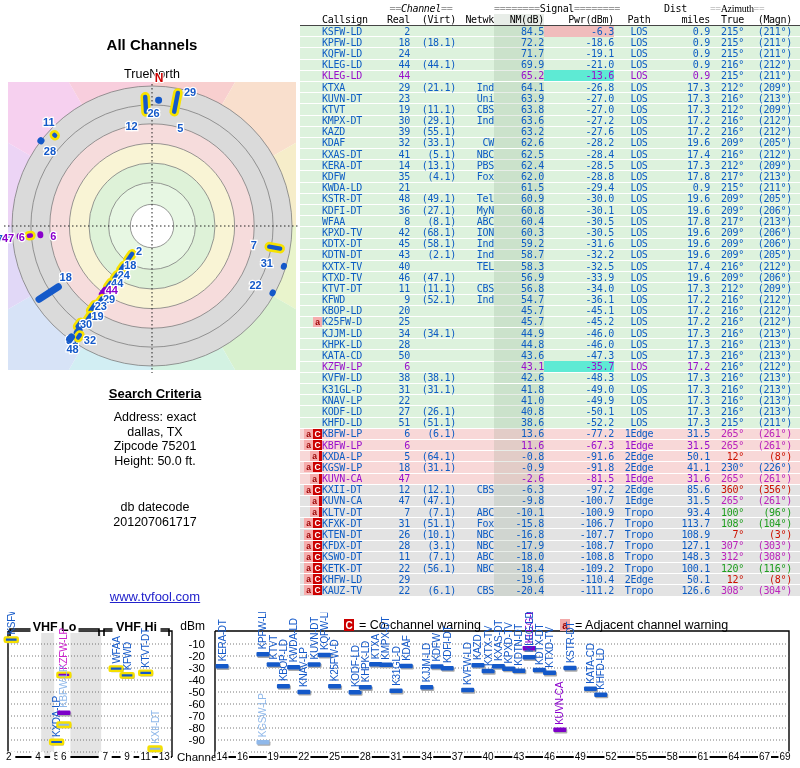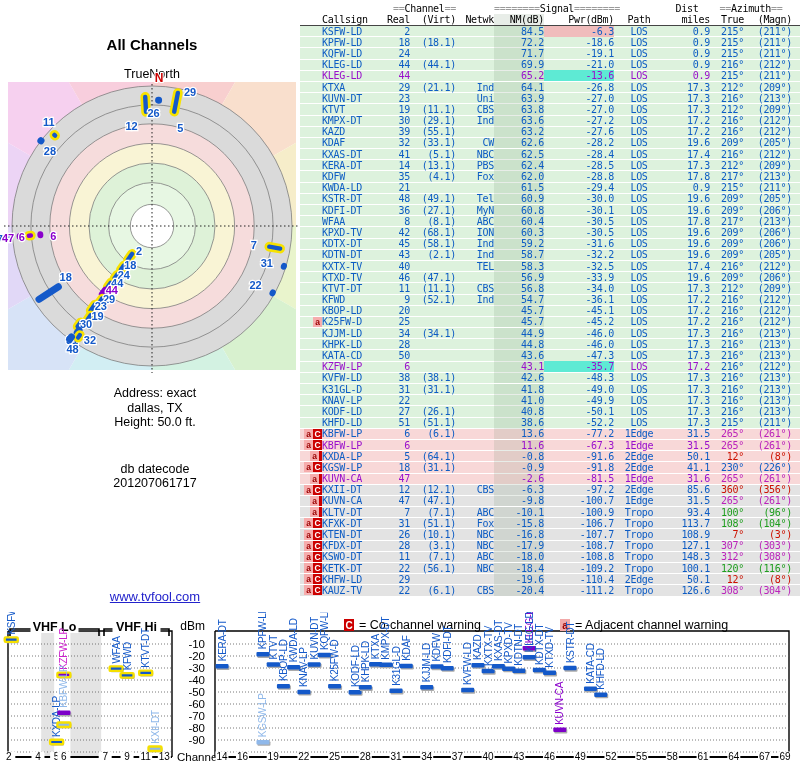--- a/index.html
+++ b/index.html
@@ -172,42 +172,44 @@
           <rect x="-3.5" y="-5" width="7" height="10" rx="3.4" fill="#1459c9"></rect>
         </g>
         <text x="72.53296403226324" y="325.1297554203677" font-size="11" font-weight="600" fill="#1459c9" text-anchor="middle" paint-order="stroke" stroke="#fff" stroke-width="2.5">48</text>
         <text x="152" y="22" font-size="15" font-weight="bold" fill="#000" text-anchor="middle">All Channels</text>
         <text x="152" y="50" font-size="12.5" fill="#000" text-anchor="middle">TrueNorth</text>
         <text x="159" y="54" font-size="12" font-weight="bold" fill="#cc0000" text-anchor="middle" paint-order="stroke" stroke="#fff" stroke-width="2">N</text>
       </svg>
   </div>
 
   <div id="criteria">
+    <div class="crit-head">Search Criteria</div>
     <div id="crit-lines">
         <div class="crit-line">Address: exact</div>
         <div class="crit-line">dallas, TX</div>
+        <div class="crit-line">Zipcode 75201</div>
         <div class="crit-line">Height: 50.0 ft.</div>
       </div>
     <div class="crit-line crit-db">db datecode</div>
     <div class="crit-line">201207061717</div>
   </div>
 
   <div id="site-link-wrap">
     <span id="site-link">www.tvfool.com</span>
   </div>
 
   <div id="report-table">
       <div class="hrow">
         <span class="" style="width: 86px;"></span>
-        <span class="" style="width: 70px; text-align: right;"><span class="geq">==</span><span class="">Channel</span><span class="geq">==</span></span>
+        <span class="" style="width: 70px; text-align: center; font-style: italic;"><span class="geq">==</span><span class="">Channel</span><span class="geq">==</span></span>
         <span class="" style="width: 38px;"></span>
         <span class="" style="width: 120px; text-align: right;"><span class="geq">========</span><span class="">Signal</span><span class="geq">========</span></span>
         <span class="" style="width: 50px;"></span>
-        <span class="" style="width: 46px; text-align: center;">Dist</span>
-        <span class="" style="width: 82px; text-align: center;"><span class="geq">==</span><span class="">Azimuth</span><span class="geq">==</span></span>
+        <span class="" style="width: 46px; text-align: left;">Dist</span>
+        <span class="" style="width: 82px; text-align: left; font-family: Liberation Serif, serif;"><span class="geq">==</span><span class="">Azimuth</span><span class="geq">==</span></span>
       </div>
       <div class="hrow hrule">
         <span class="c-warn"></span>
         <span class="c-cs" style="text-align: left;">Callsign</span>
         <span class="c-re">Real</span>
         <span class="c-vi">(Virt)</span>
         <span class="c-nw">Netwk</span>
         <span class="c-nm">NM(dB)</span>
         <span class="c-pw">Pwr(dBm)</span>
         <span class="c-pa">Path</span>

